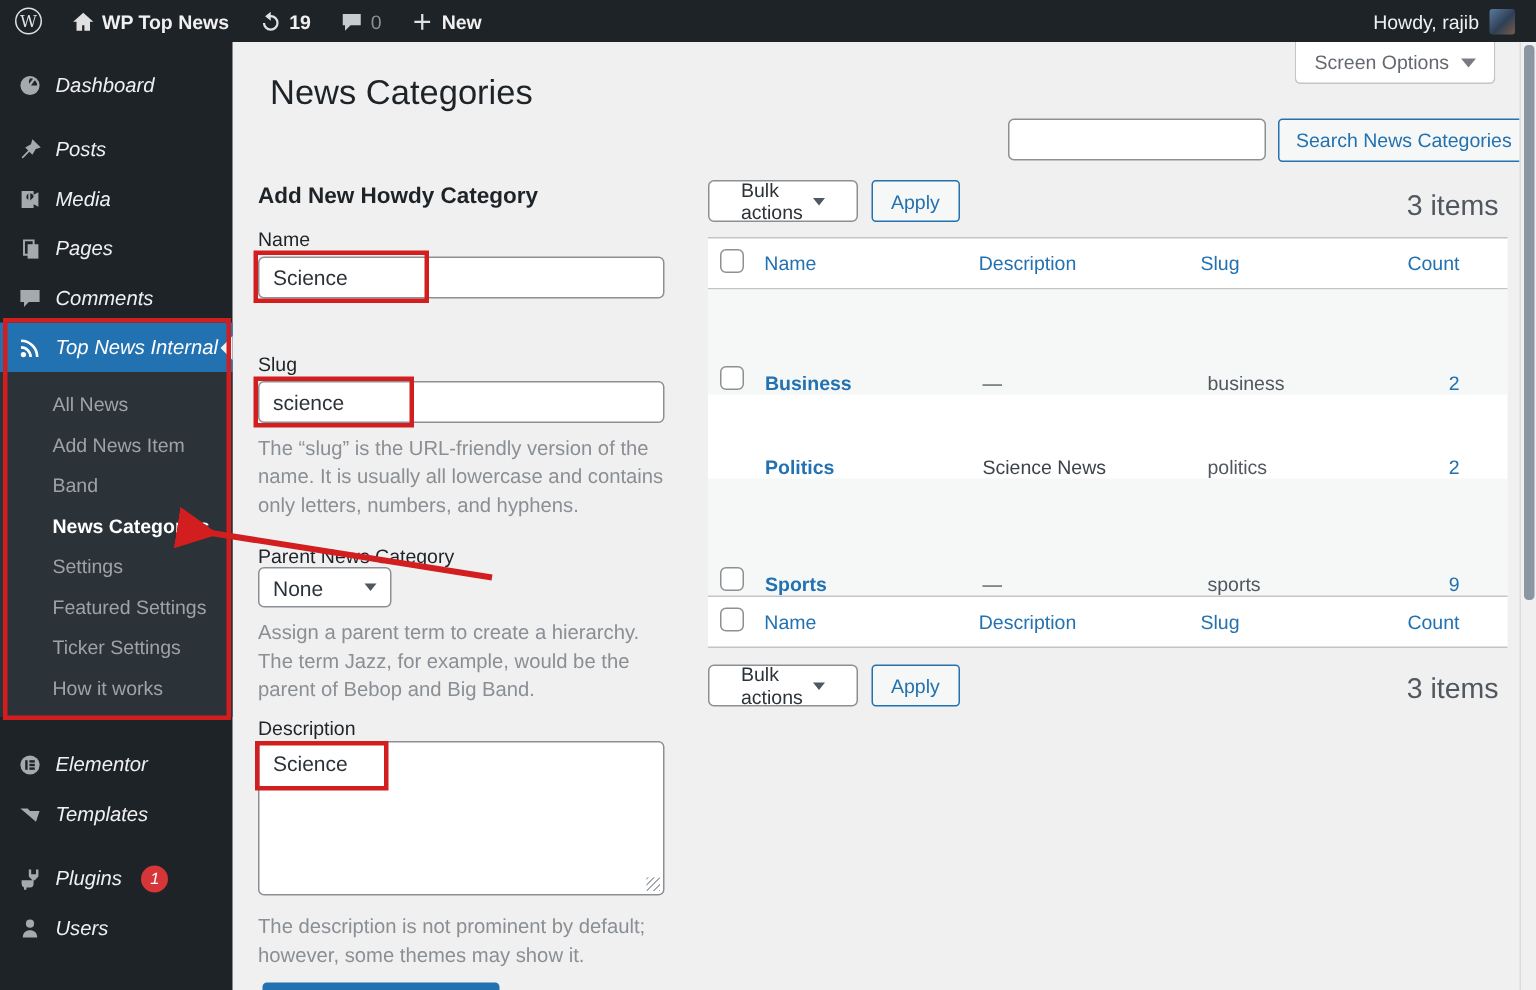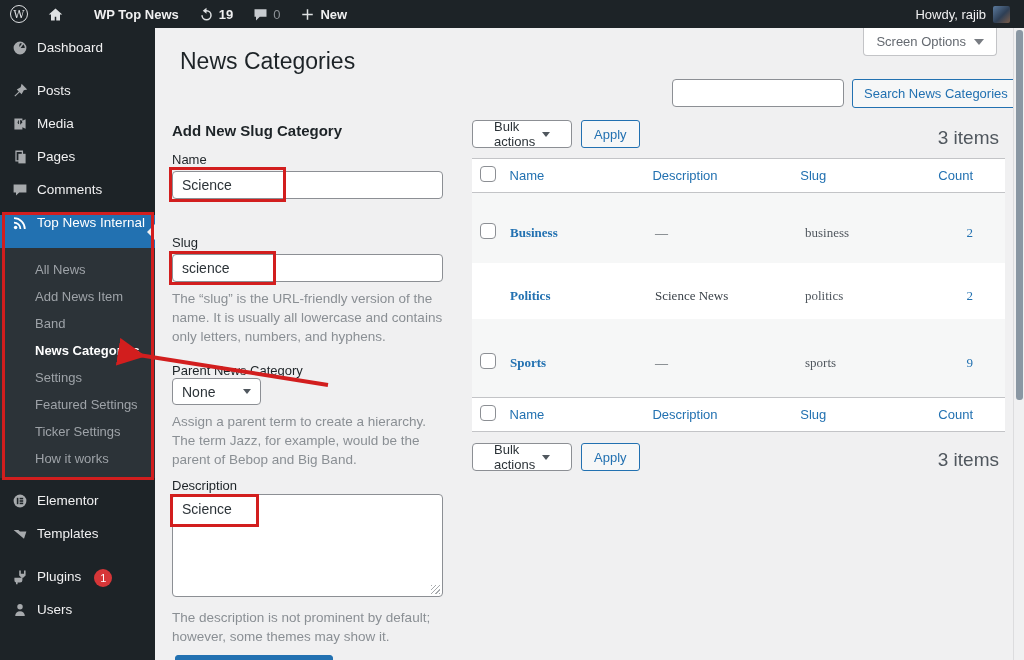--- a/index.html
+++ b/index.html
@@ -17,22 +17,22 @@
                     font-family:"DejaVu Serif", serif; font-size:11px; color:#dfe1e3; }
   .ab-icon svg { display:block; }
   .dim { color:#8c9196; }
   .avatar { width:17px; height:17px; border-radius:2px;
             background:linear-gradient(135deg,#5b7a9d 0%,#2e3f55 55%,#7a5c49 100%); }
 
   
   #sidebar { position:absolute; left:0; top:28px; width:155px; height:632px; background:#1d2327;
              color:#f0f0f1; font-size:13.5px; z-index:10; }
   .menu { padding-top:12px; }
-  .m-item { height:33px; display:flex; align-items:flex-start; gap:9px; padding:0 0 0 11px; cursor:pointer;
-            color:#f0f0f1; position:relative; }
+  .m-item { height:33px; display:flex; align-items:center; gap:9px; padding:0 0 0 11px; cursor:pointer;
+            color:#f0f0f1; position:relative;font-style:italic; }
   .m-item .micon { width:17px; display:flex; justify-content:center; }
   .m-item .micon svg { display:block; }
   .sep1 { height:10px; }
   .m-item.active { background:#2271b1; color:#fff; }
   .m-item.active .notch { position:absolute; right:0; top:50%; margin-top:-8px; width:0; height:0;
             border-top:8px solid transparent; border-bottom:8px solid transparent;
             border-right:8px solid #f0f0f1; }
   .submenu { background:#2c3338; padding:8px 0 6px 0; }
   .sm-item { height:27px; display:flex; align-items:center; padding-left:35px; color:#9ea3a8;
              font-size:13px; cursor:pointer; }
@@ -82,21 +82,21 @@
   .tnav-select { position:absolute; width:100px; height:28px; background:#fff; border:1px solid #8c8f94;
            border-radius:4px; display:flex; align-items:center; justify-content:space-between;
            padding:0 21px; font-size:13px; color:#2c3338; cursor:pointer; }
   .apply-btn { position:absolute; height:28px; padding:0 12px; background:#f6f7f7; border:1px solid #2271b1;
            border-radius:3px; color:#2271b1; font-size:13px; font-family:inherit; cursor:pointer; }
   .items-count { position:absolute; font-size:19px; color:#50575e; }
   #cat-table { position:absolute; left:317px; top:130px; width:533px; background:#fff;
            border-top:1px solid #c3c4c7; border-bottom:1px solid #c3c4c7; font-size:13px; }
   .t-head { display:flex; align-items:center; height:34px; border-bottom:1px solid #c3c4c7; }
   .t-foot { display:flex; align-items:center; height:34px; border-top:1px solid #c3c4c7; }
-  .t-row  { display:flex; align-items:center; padding-top:10px;font-family:Liberation Serif, serif; }
+  .t-row  { display:flex; align-items:flex-end; padding-top:10px; }
   .t-row.shaded { background:#f6f7f7; }
   .col-cb   { width:38px; padding-left:8px; }
   .col-name { width:145px; }
   .col-desc { width:150px; }
   .col-slug { width:140px; }
   .col-count{ flex:1; text-align:right; padding-right:32px; }
   .hcell { color:#2271b1; }
   .cb { display:inline-block; width:16px; height:16px; background:#fff; border:1px solid #8c8f94;
         border-radius:4px; cursor:pointer; }
   .row-link { color:#2271b1; font-weight:bold; cursor:pointer; }
@@ -126,21 +126,21 @@
   <div id="admin-bar">
     <div class="ab-item">
       <span class="wp-logo-circle">W</span>
     </div>
     <div class="ab-item">
       <span class="ab-icon">
         <svg width="15" height="15" viewBox="0 0 20 20">
             <path fill="#dfe1e3" d="M10 2 1 10h3v8h5v-5h2v5h5v-8h3z"></path>
           </svg>
       </span>
-      <span style="font-weight:bold;margin-left:26px;">WP Top News</span>
+      <span style="font-weight:bold;">WP Top News</span>
     </div>
     <div class="ab-item">
       <span class="ab-icon">
         <svg width="15" height="15" viewBox="0 0 20 20">
           <path fill="#dfe1e3" d="M10 4V1L5 5l5 4V6a5 5 0 1 1-5 5H3a7 7 0 1 0 7-7z"></path>
         </svg>
       </span>
       <span style="font-weight:bold;">19</span>
     </div>
     <div class="ab-item">
@@ -279,21 +279,21 @@
     <div id="screen-options">
       <span>Screen Options</span>
       <span class="tri-down"></span>
     </div>
 
     <h1 id="page-title">News Categories</h1>
 
     <input id="search-input" type="text" value="" style="">
     <button id="search-btn">Search News Categories</button>
 
-    <div id="form-heading">Add New Slug Category</div>
+    <div id="form-heading">Add New Howdy Category</div>
 
     <label class="flabel" style="top:124px;">Name</label>
     <input class="ftext" style="top: 143px;" type="text" value="Science">
 
     <label class="flabel" style="top:207px;">Slug</label>
     <input class="ftext" style="top: 226px;" type="text" value="science">
     <div class="fhelp" style="top:261px;">The “slug” is the URL-friendly version of the name. It is usually all lowercase and contains only letters, numbers, and hyphens.</div>
 
     <label class="flabel" style="top:335px;">Parent News Category</label>
     <div id="parent-select">

